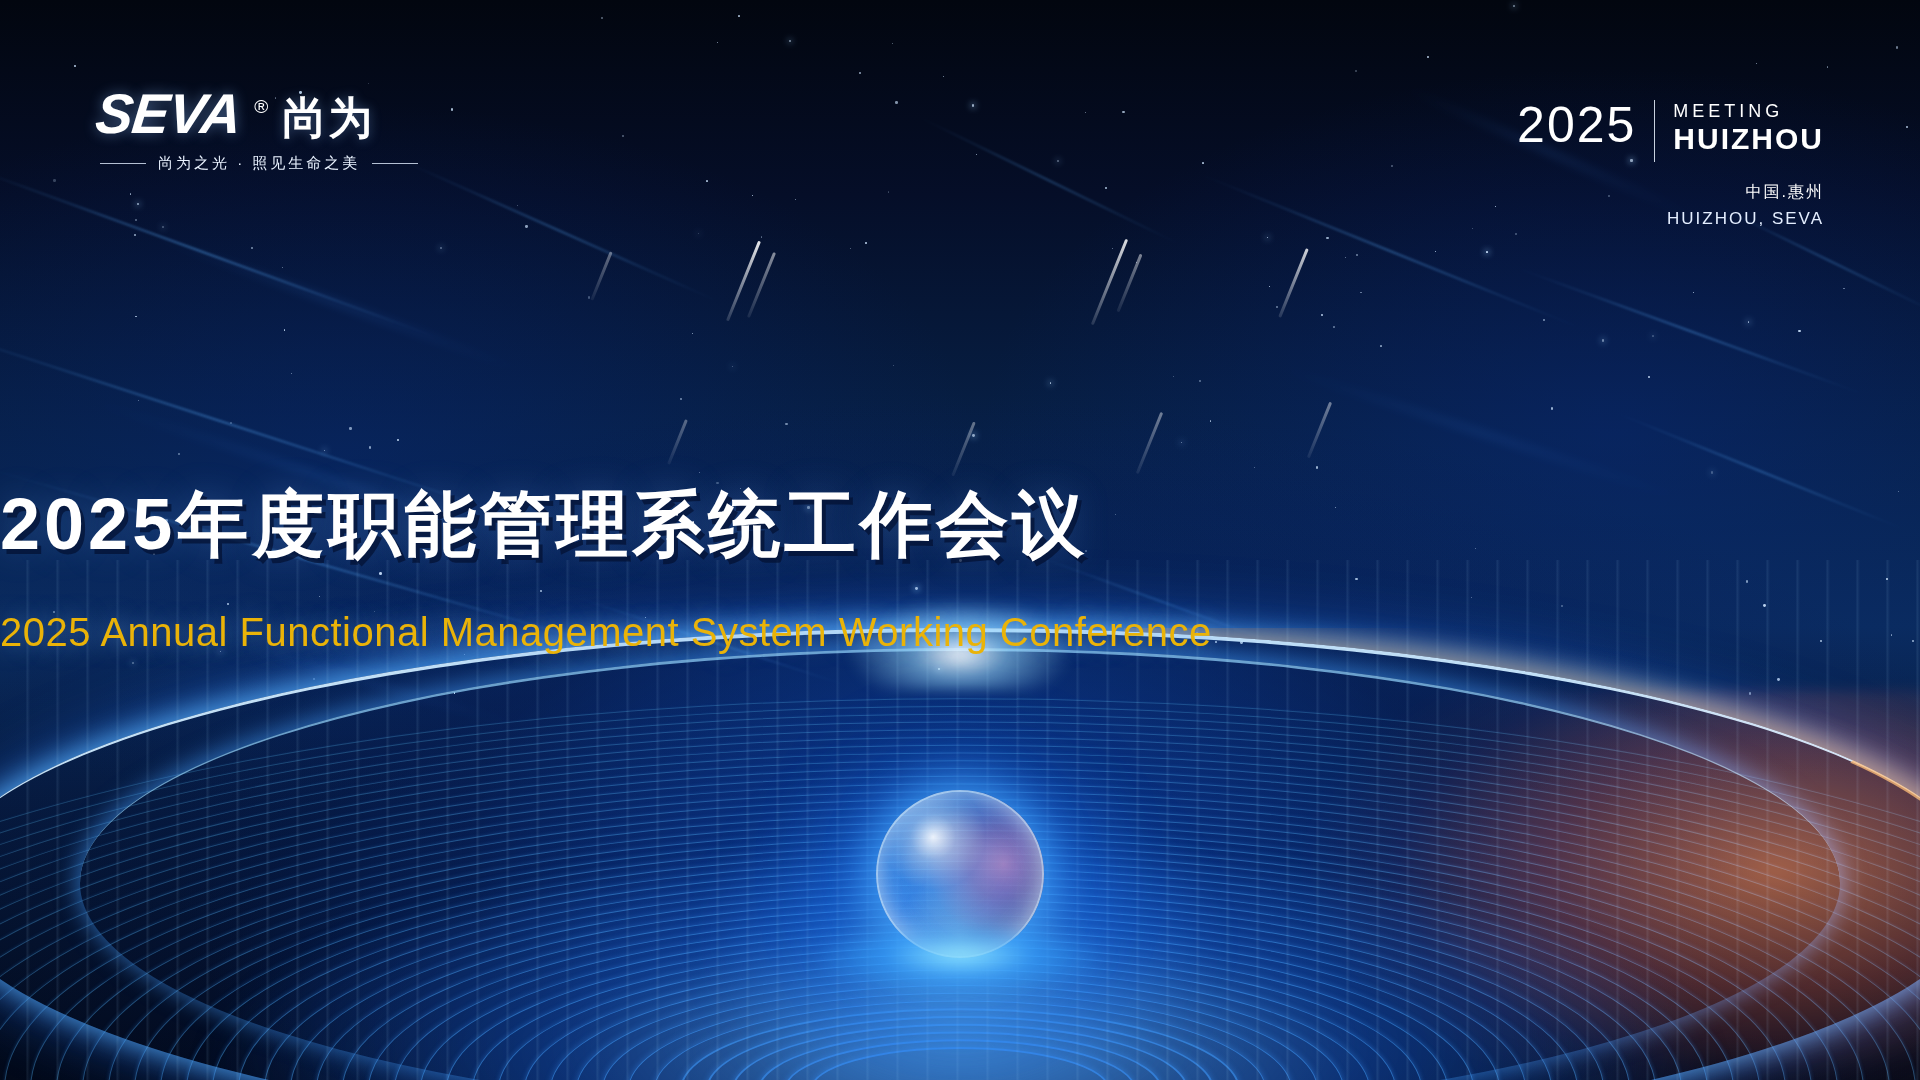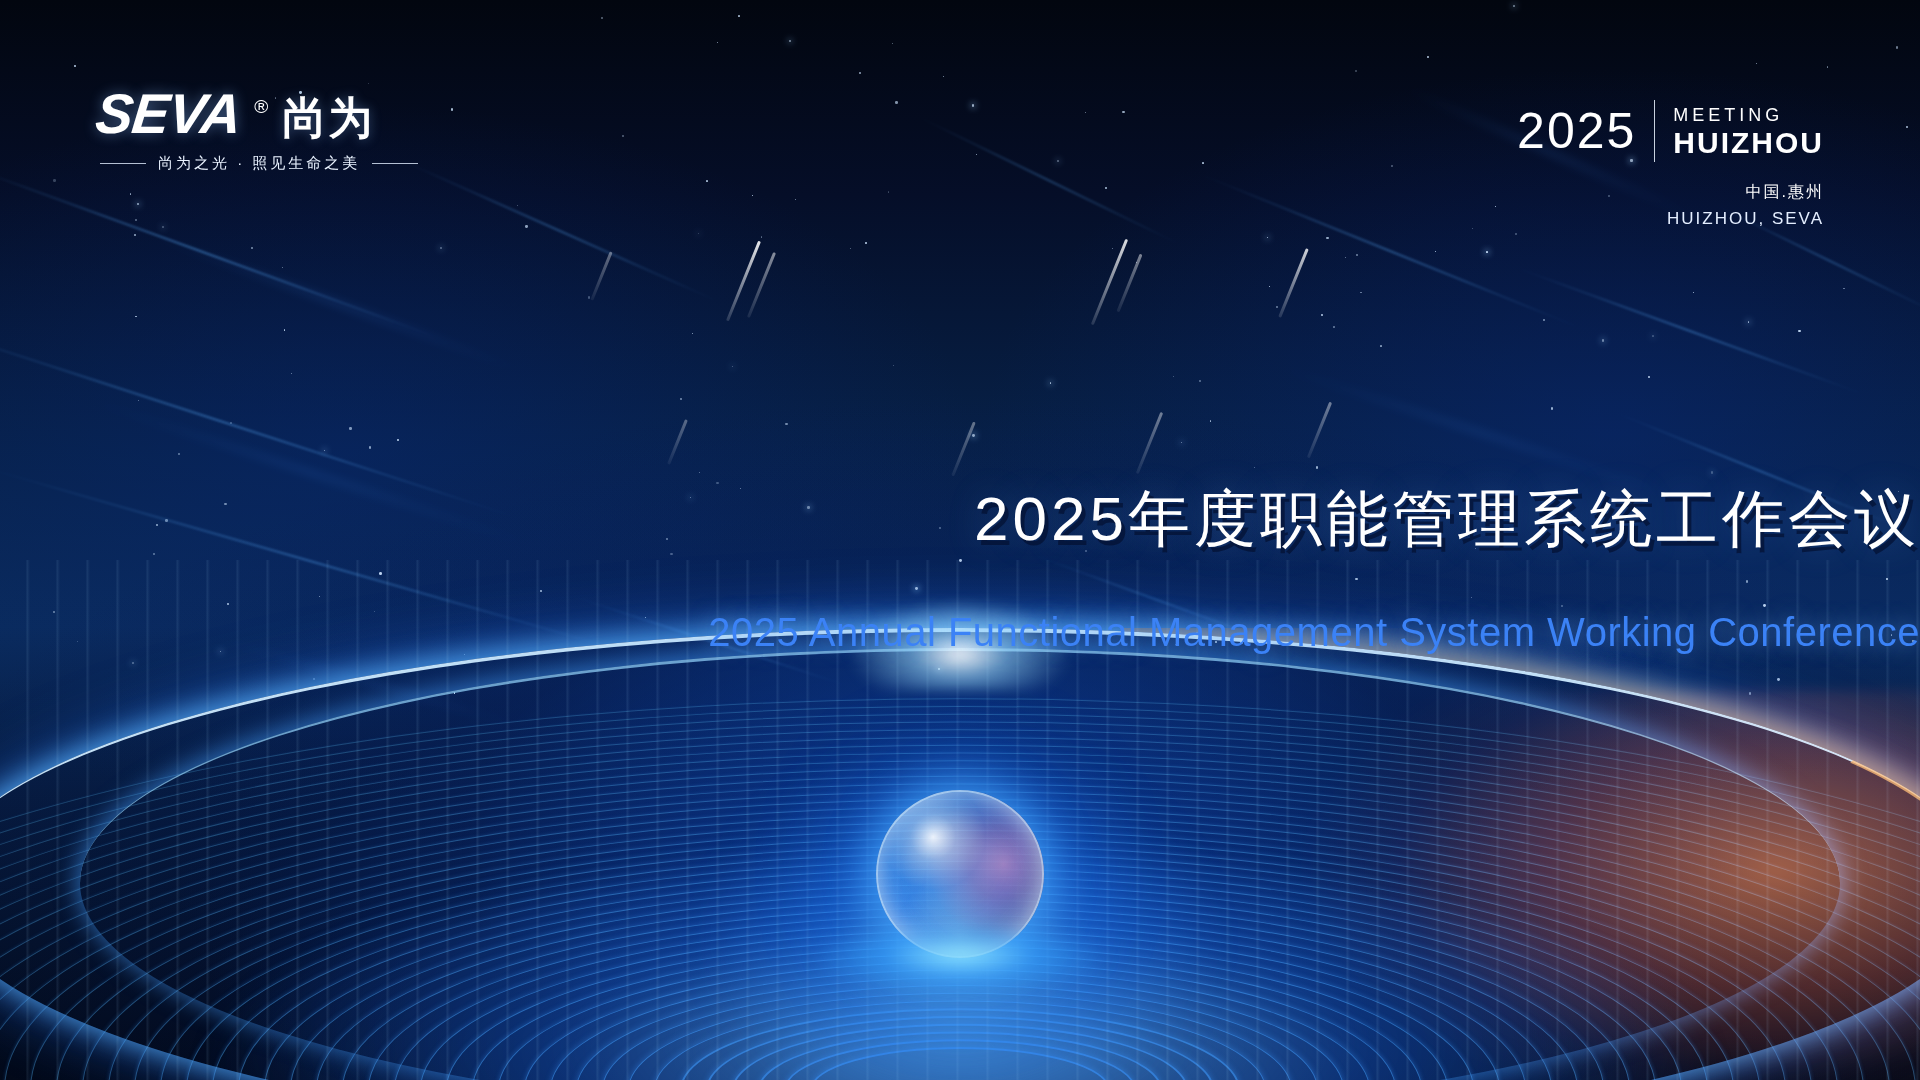--- a/index.html
+++ b/index.html
@@ -170,21 +170,21 @@
     display:flex; align-items:center; gap:12px;
     margin-top:12px; margin-left:4px;
   }
   .tag-rule { width:46px; height:1px; background:rgba(225,238,255,0.80); }
   .tag-text {
     font-size:15px; color:#eaf3ff; letter-spacing:3px; white-space:nowrap;
   }
 
   
   .meeting { position:absolute; right:96px; top:100px; text-align:right; }
-  .meeting-row { display:flex; align-items:center; justify-content:flex-end; gap:18px; }
+  .meeting-row { display:flex; align-items:flex-start; justify-content:flex-end; gap:18px; }
   .meet-year {
     font-size:50px; font-weight:300; color:#ffffff;
     letter-spacing:2px; line-height:1;
   }
   .meet-div { width:1px; height:62px; background:rgba(235,245,255,0.85); }
   .meet-stack { text-align:left; }
   .meet-annual {
     font-size:18px; font-weight:300; color:#ffffff;
     letter-spacing:4px; line-height:1.25;
   }
@@ -217,28 +217,28 @@
     box-shadow:0 0 18px 5px rgba(79,227,232,0.75);
   }
   
   .slash {
     position:absolute; width:3px; border-radius:2px;
     background:linear-gradient(180deg, rgba(255,255,255,0.95), rgba(255,255,255,0.15));
     transform:rotate(22deg); transform-origin:center;
   }
 
   .subtitle-cn {
-    position:absolute; left:0; right:0; top:488px; text-align:right;
-    font-size:62px; font-weight:normal; color:#ffffff;
+    position:absolute; left:0; right:0; top:488px; text-align:left;
+    font-size:72px; font-weight:bold; color:#ffffff;
     letter-spacing:4px; line-height:1;
     text-shadow:4px 5px 0 rgba(3,16,48,0.70), 0 0 34px rgba(110,175,255,0.30);
   }
   .subtitle-en {
-    position:absolute; left:0; right:0; top:608px; text-align:right;
-    font-size:40px; font-weight:300; color:#3b82f6;
+    position:absolute; left:0; right:0; top:608px; text-align:left;
+    font-size:40px; font-weight:300; color:#eab308;
     letter-spacing:0.5px; line-height:1.2;
     text-shadow:0 0 22px rgba(120,185,255,0.55);
   }
 </style>
 </head>
 <body>
 
 <div id="stage">
 
   <div class="sky"></div>

